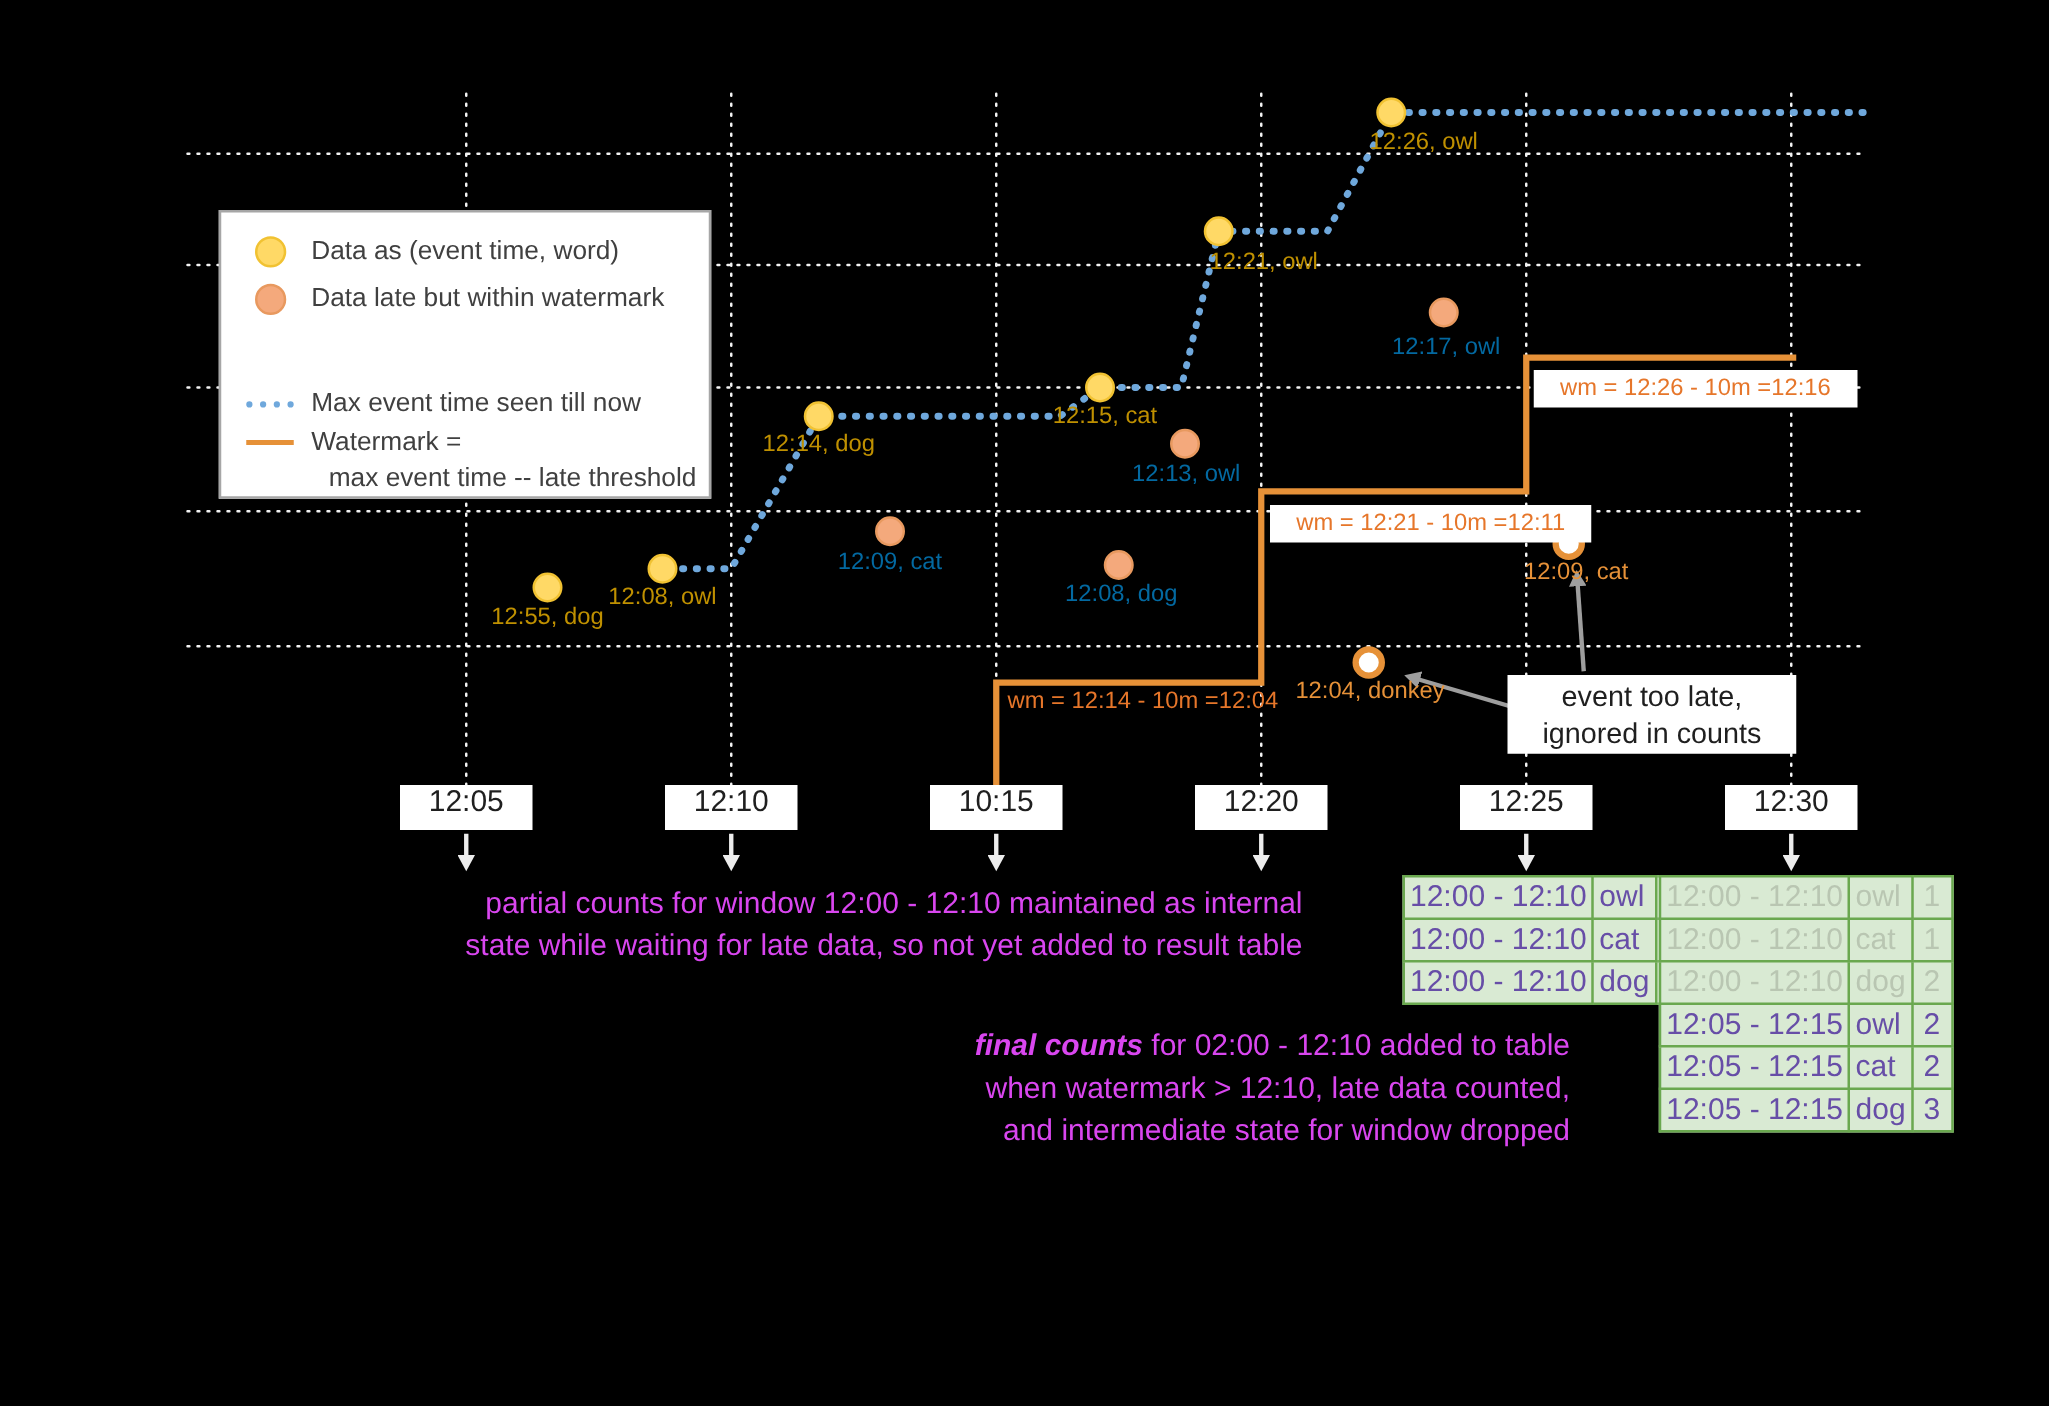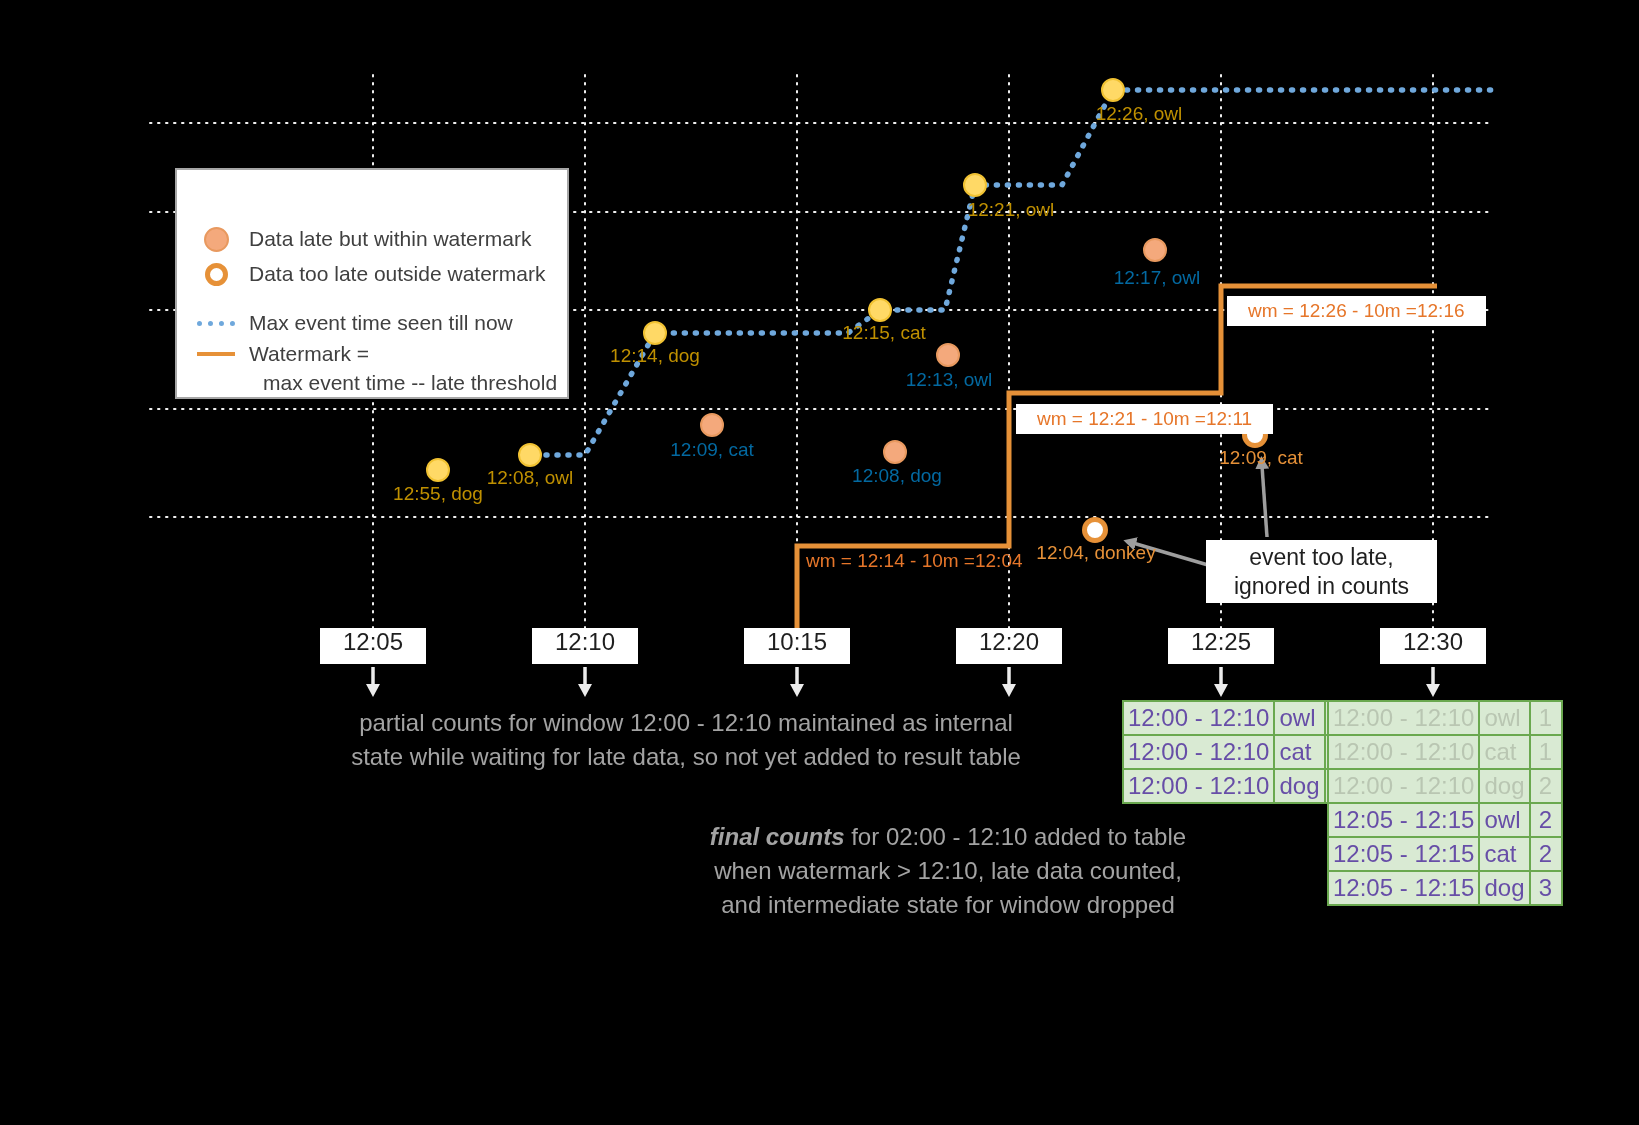--- a/index.html
+++ b/index.html
@@ -32,21 +32,21 @@
 
   
   .tick{position:absolute;top:628px;transform:translateX(-50%);width:106px;height:36px;background:#fff;
         color:#1f1f1f;font-size:24px;display:flex;align-items:flex-start;justify-content:center;}
 
   
   .wm-label{position:absolute;color:#e6762a;font-size:19px;white-space:nowrap;}
   .wm-label.boxed{background:#fff;padding:4px 21px;}
 
   
-  .note-red{position:absolute;color:#a3a3a3;font-size:24px;text-align:center;line-height:34px;}
+  .note-red{position:absolute;color:#d946ef;font-size:24px;text-align:right;line-height:34px;}
   .note-red .em{font-weight:bold;font-style:italic;}
 
   
   .too-late-note{position:absolute;left:1206px;top:540px;width:231px;height:63px;background:#fff;
                  color:#1f1f1f;font-size:23px;text-align:center;line-height:29px;padding-top:3px;box-sizing:border-box;}
 
   
   table.result-table{position:absolute;border-collapse:collapse;table-layout:fixed;background:#d9ead3;font-size:24px;}
   table.result-table td{border:2px solid #6aa84f;height:32px;padding:0 4px;color:#674ea7;white-space:nowrap;overflow:hidden;}
   td.c-win{width:112px;text-align:left;}
@@ -96,31 +96,31 @@
       <line x1="1433" y1="667" x2="1433" y2="687" marker-end="url(#ah-white)"></line>
     </g>
 
     <g stroke="#9e9e9e" stroke-width="3.5">
       <line x1="1208" y1="565" x2="1133" y2="543" marker-end="url(#ah-gray)"></line>
       <line x1="1267" y1="537" x2="1262" y2="466" marker-end="url(#ah-gray)"></line>
     </g>
   </svg>
 
   <div class="legend">
+    <div class="lrow" style="top:18px">
+      <span class="licon">
+          <span class="ldot yellow"></span>
+        </span>
+      <span>Data as (event time, word)</span>
+    </div>
     <div class="lrow" style="top:56px">
       <span class="licon">
           <span class="ldot salmon"></span>
         </span>
       <span>Data late but within watermark</span>
-    </div>
-    <div class="lrow" style="top:91px">
-      <span class="licon">
-          <span class="ldot open"></span>
-        </span>
-      <span>Data too late outside watermark</span>
     </div>
     <div class="lrow" style="top:140px">
       <span class="licon">
           <span class="lswatch dotted"></span>
         </span>
       <span>Max event time seen till now</span>
     </div>
     <div class="lrow" style="top:171px">
       <span class="licon">
           <span class="lswatch solid"></span>

